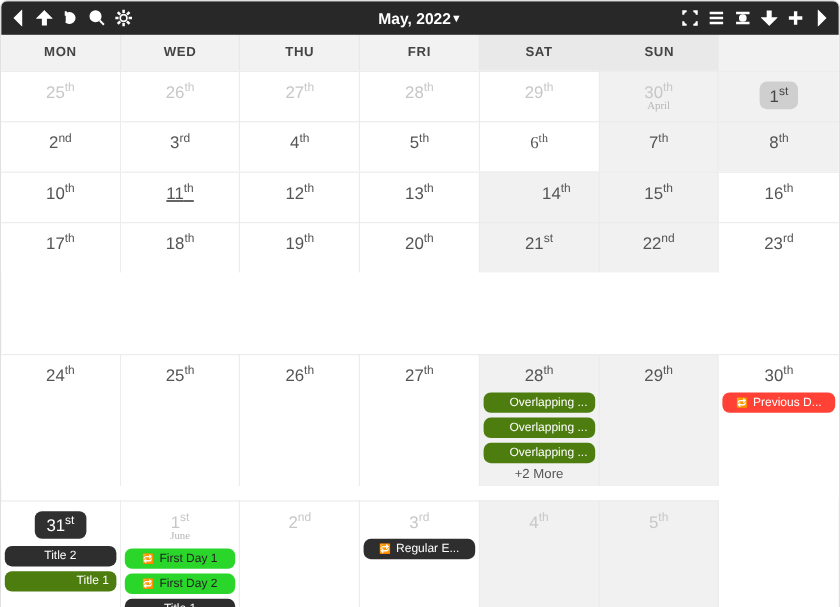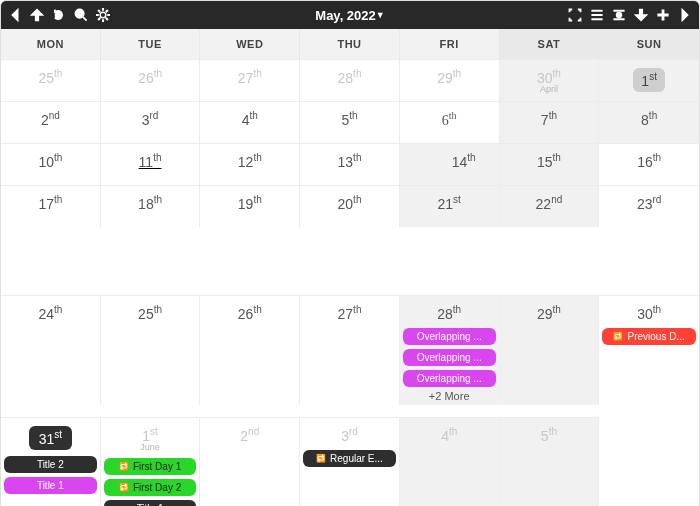--- a/index.html
+++ b/index.html
@@ -18,24 +18,24 @@
   .header-row .wk { background: #e9e9e9; }
   .grid { display: grid; grid-template-columns: repeat(7, 1fr); }
   .cell { border-right: 1px solid #ececec; border-top: 1px solid #ececec; background: #fff; padding: 4px 3px 3px; overflow: hidden; position: relative; }
   .cell:nth-child(7n) { border-right: none; }
   .cell.wk { background: #f1f1f1; }
   .daynum { text-align: center; font-size: 14px; color: #555; font-weight: 500; padding-top: 4px; }
   .daynum sup { font-size: 10px; vertical-align: super; }
   .cell.muted .daynum { color: #c7c7c7; }
   .today-badge { background: #303030; color: #fff; border-radius: 6px; padding: 3px 10px; display: inline-block; }
   .today-box { background:#cfcfcf; border-radius:6px; padding:3px 8px; display:inline-block; color:#444;}
-  .monthlabel { text-align: center; font-size: 9px; color: #b5b5b5; margin-top: -2px; }
+  .monthlabel { text-align: center; font-size: 9px; color: #b5b5b5; margin-top: -2px; font-family: Liberation Serif, serif; }
   .events { margin-top: 6px; display: flex; flex-direction: column; gap: 4px; }
   .ev { border-radius: 6px; font-size: 10px; color: #fff; padding: 3px 6px; white-space: nowrap; overflow: hidden; text-overflow: ellipsis; cursor: pointer; display: flex; align-items: center; gap: 4px; justify-content: center; }
-  .ev.gray  { background: #d946ef; }
+  .ev.gray  { background: #4d7c0f; justify-content: flex-end; }
   .ev.dark  { background: #2e2e2e; }
   .ev.green { background: #29d629; color: #222; }
   .ev.red   { background: #ff4136; }
   .rep-icon { font-size: 8px; }
   .more { text-align: center; font-size: 11px; color: #555; margin-top: 3px; cursor: pointer; }
 </style>
 </head>
 <body>
 
 <div class="cal">
@@ -117,21 +117,20 @@
       <span class="tb-btn">
           <svg viewBox="0 0 10 10">
             <path d="M3 1 L7 5 L3 9 Z"></path>
           </svg>
         </span>
     </div>
   </div>
 
   <div class="header-row" id="hdr">
       <div>MON</div>
-      <div>TUE</div>
       <div>WED</div>
       <div>THU</div>
       <div>FRI</div>
       <div class="wk">SAT</div>
       <div class="wk">SUN</div>
     </div>
   <div class="grid" id="grid">
       <div class="cell muted" style="height: 42px;">
         <div class="daynum">25<sup>th</sup></div>
       </div>

